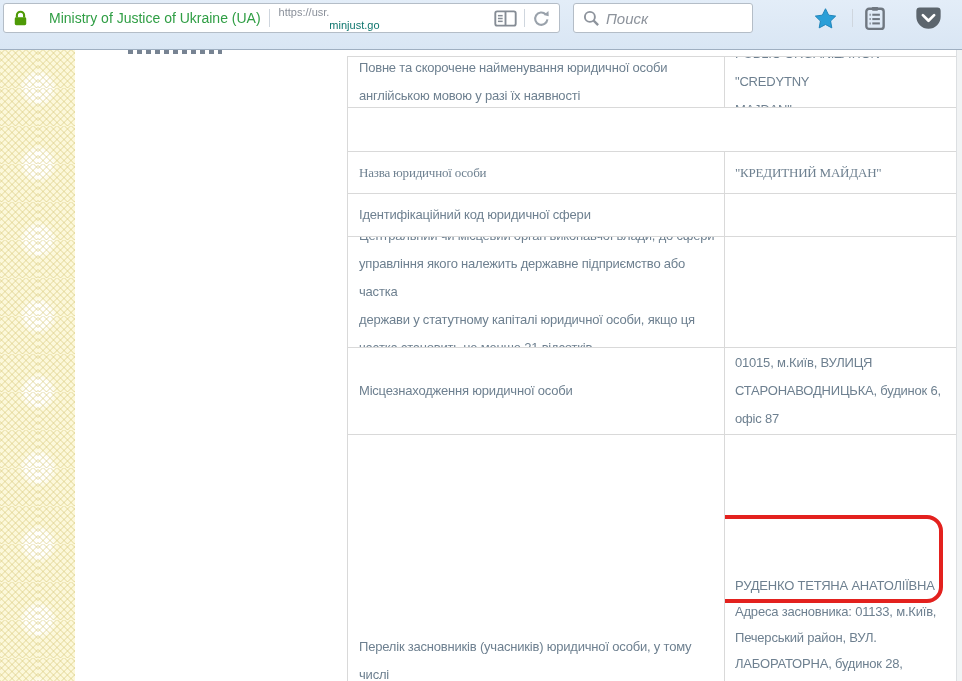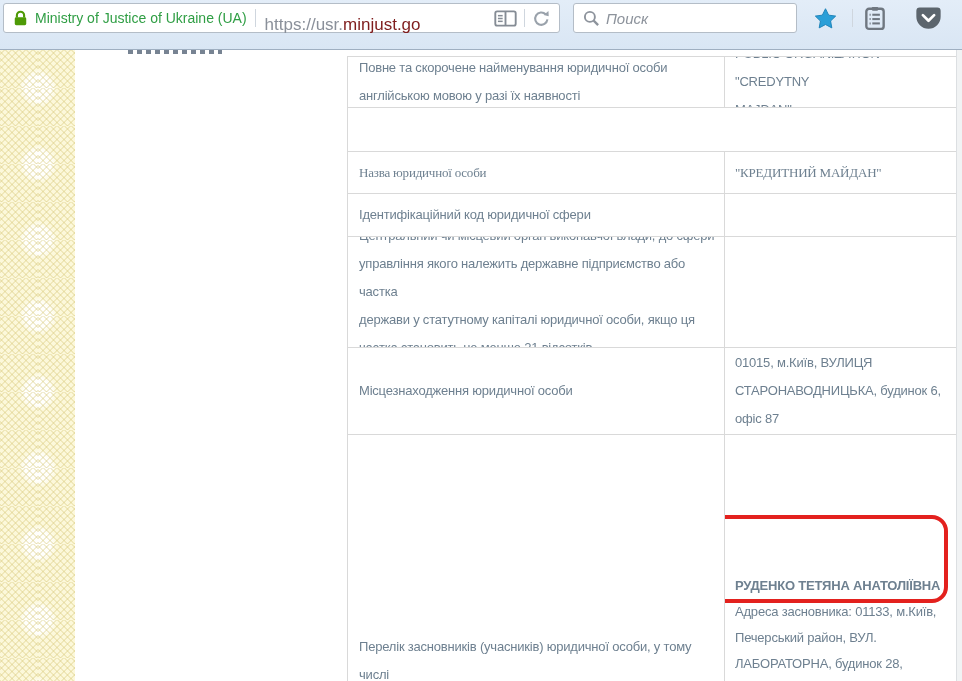--- a/index.html
+++ b/index.html
@@ -6,29 +6,29 @@
   html,body { width:962px; height:681px; overflow:hidden; background:#fff;
               font-family:"Liberation Sans", sans-serif; }
 
   
   .chrome { position:absolute; left:0; top:0; width:962px; height:50px;
             background:linear-gradient(#e3edf8,#d9e6f4);
             border-bottom:1px solid #9fafc1; }
   .urlbar { position:absolute; left:3px; top:3px; width:557px; height:30px;
             background:#fff; border:1px solid #b4bdc7; border-radius:3px;
             display:flex; align-items:center; }
-  .identity { display:flex; align-items:center; gap:6px; padding:0 8px 0 8px;
+  .identity { display:flex; align-items:center; gap:20px; padding:0 8px 0 8px;
               color:#2f9e44; font-size:14px; white-space:nowrap; }
   .vpipe { width:1px; height:18px; background:#cfd6de; }
-  .urltext { display:flex; align-items:flex-end; overflow:hidden; white-space:nowrap;
-             font-size:17px; margin-left:9px; flex:1; min-width:0; }
+  .urltext { display:flex; align-items:flex-start; overflow:hidden; white-space:nowrap;
+             font-size:11px; margin-left:9px; flex:1; min-width:0; }
   .urltext .scheme { color:#8a909a; }
-  .urltext .domain { color:#7f1d1d;margin-top:13px; }
+  .urltext .domain { color:#0f766e;margin-top:13px; }
   .urlbtns { display:flex; align-items:center; gap:7px; padding-right:8px; }
-  .searchbox { position:absolute; left:573px; top:3px; width:224px; height:30px;
+  .searchbox { position:absolute; left:573px; top:3px; width:180px; height:30px;
                background:#fff; border:1px solid #b4bdc7; border-radius:3px;
                display:flex; align-items:center; }
   .searchbox input { border:none; outline:none; flex:1; min-width:0; height:24px;
                      font-size:15px; font-family:"Liberation Sans",sans-serif; color:#333; }
   .searchbox input::placeholder { font-style:italic; color:#8d939c; }
   .chrome-icon { display:flex; align-items:center; justify-content:center; cursor:pointer; }
   .abs { position:absolute; }
 
   
   .page { position:absolute; left:0; top:50px; width:962px; height:631px;
@@ -57,21 +57,21 @@
              line-height:28px; white-space:pre-line; overflow:hidden; }
   .tcell-r { flex:1; display:flex; align-items:center; padding:4px 8px 4px 10px;
              line-height:28px; white-space:pre-line; overflow:hidden; }
   .h1 { height:51px; } .h2 { height:44px; } .h3 { height:42px;font-family:Liberation Serif, serif; }
   .h4 { height:43px; } .h5 { height:111px; } .h6 { height:87px; } .h7 { height:420px; }
 
   
   .founders-label { align-items:flex-start; padding-top:198px; }
   .founders-cell { display:block; padding:6px 8px 0 10px; line-height:26px; }
   .founder-address, .founder-contrib { white-space:pre-line; }
-  .founder-name { position:relative; display:inline-block; margin-top:2px;font-weight:bold; }
+  .founder-name { position:relative; display:inline-block; margin-top:2px; }
   .ring { position:absolute; left:-26px; right:-8px; top:-6px; bottom:-4px;
           border:4px solid #e3211e; border-radius:16px; pointer-events:none; }
 </style>
 </head>
 <body>
 
 <div class="chrome">
 
   <div class="urlbar">
     <div class="identity">

